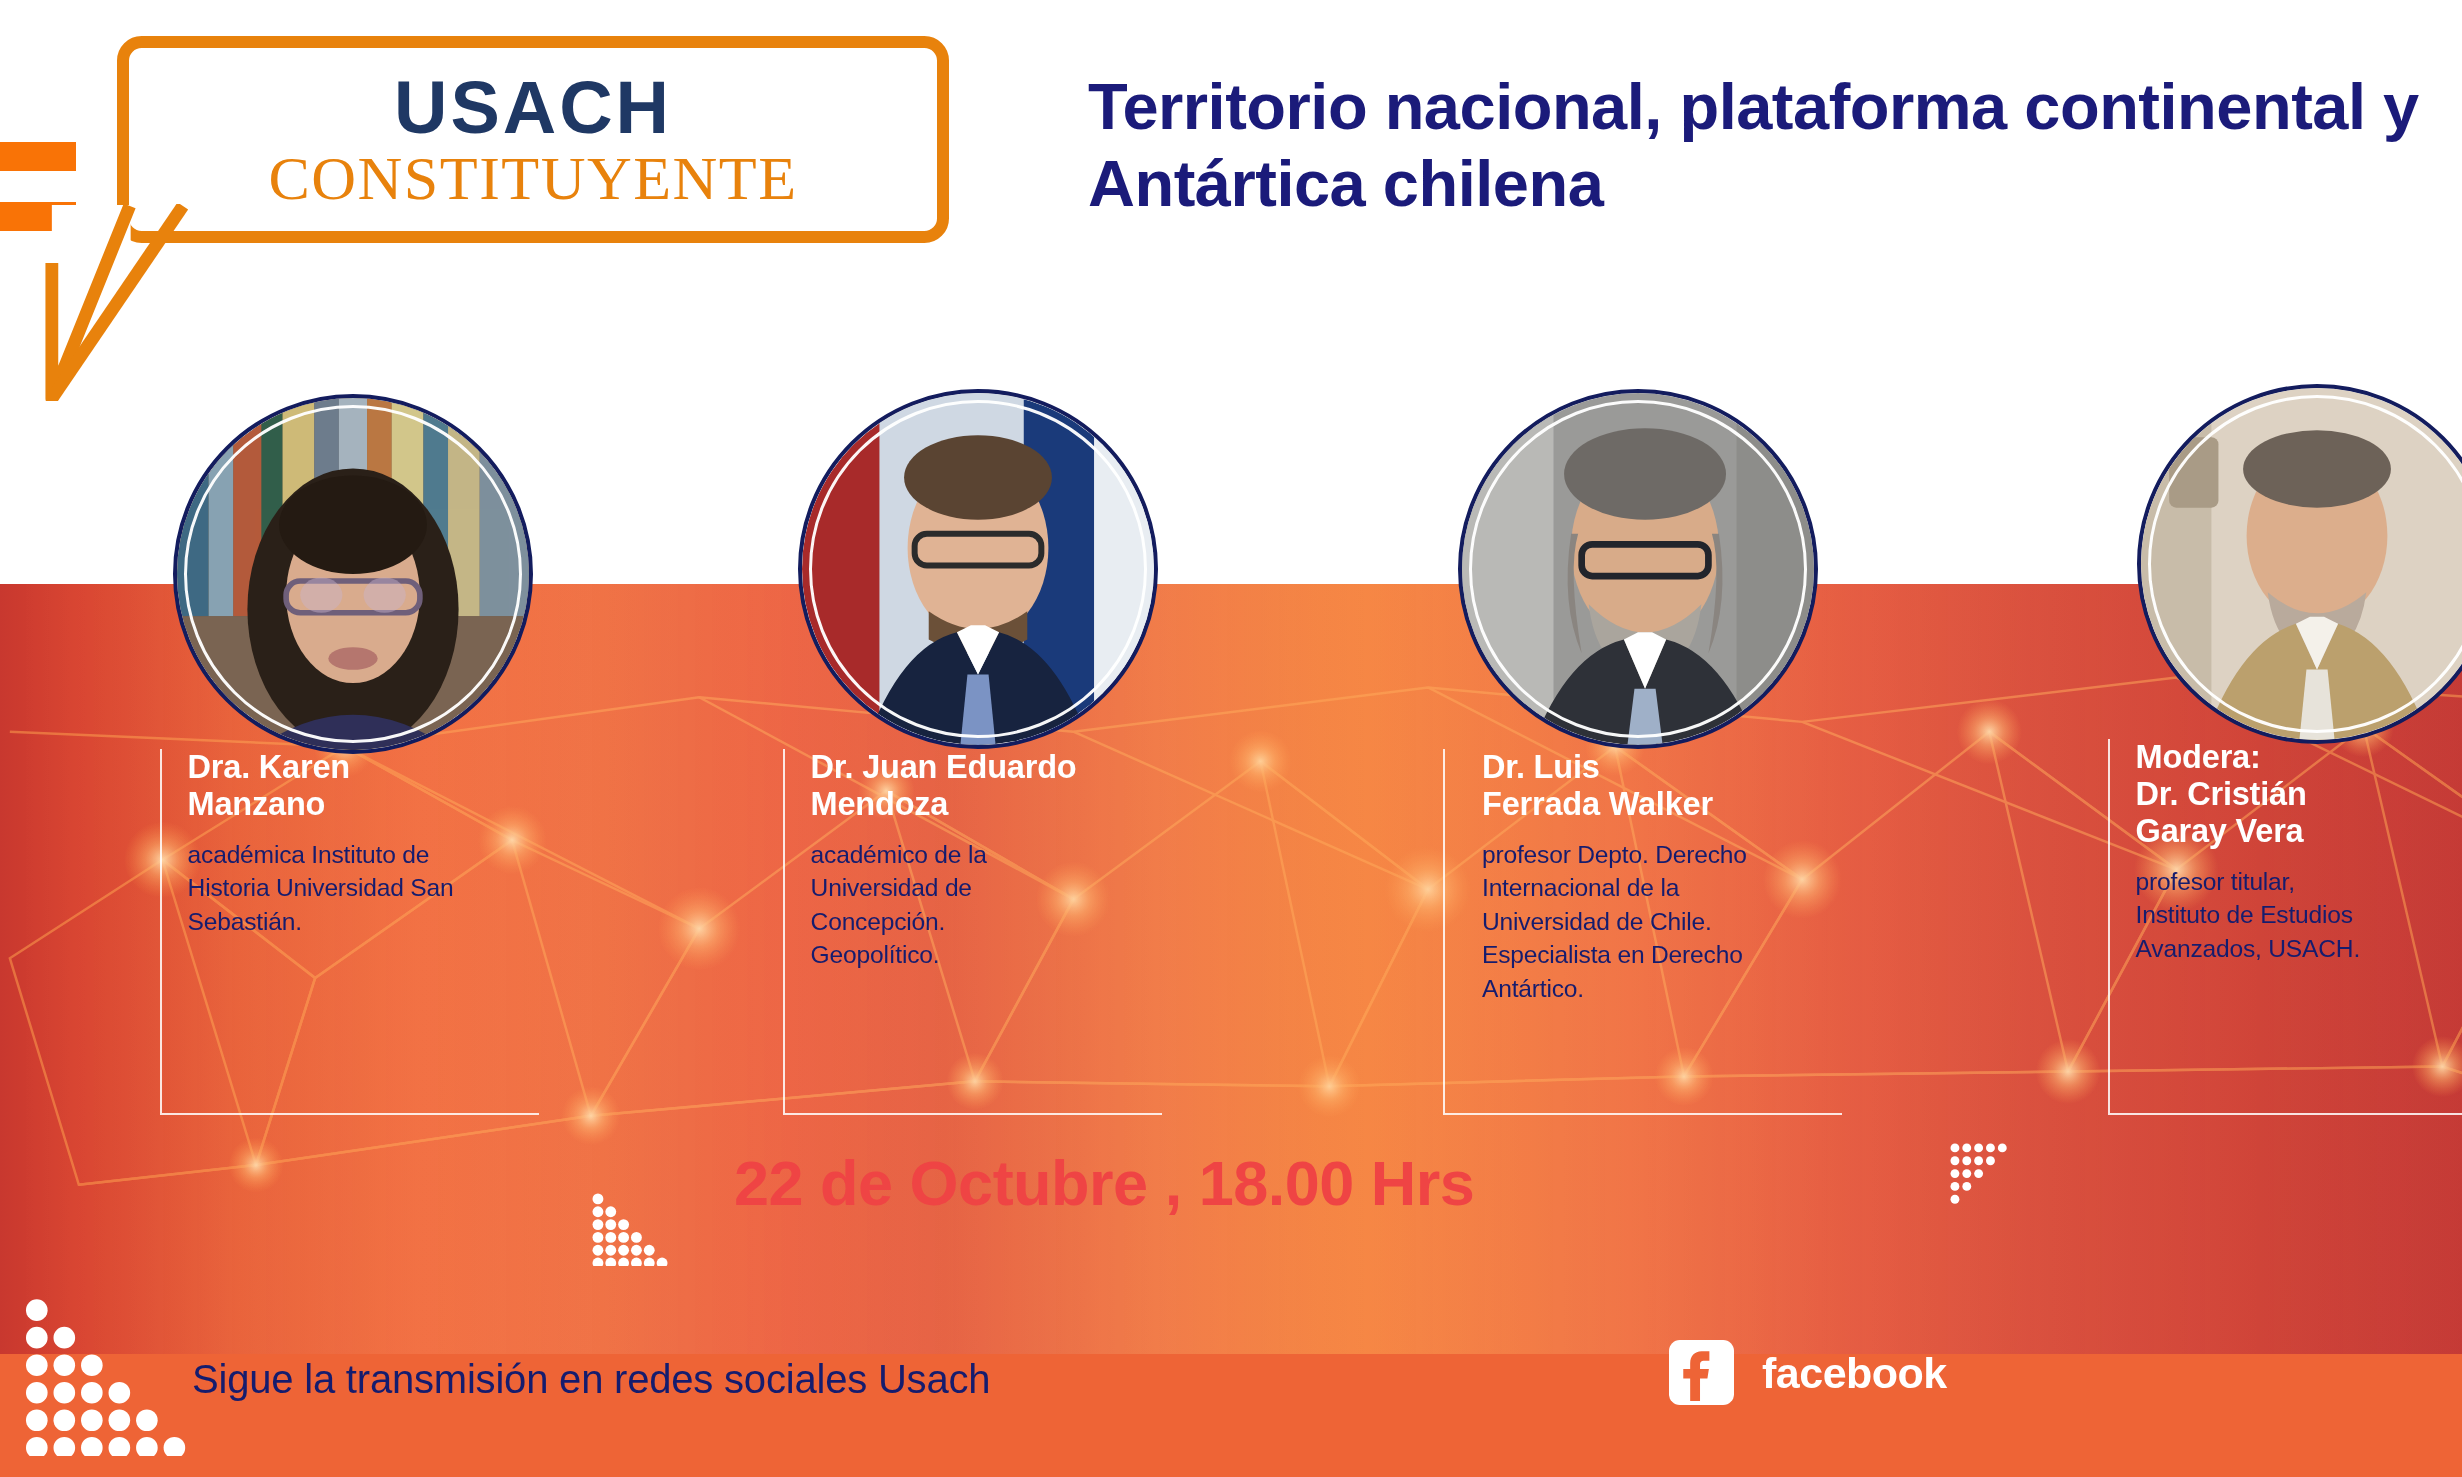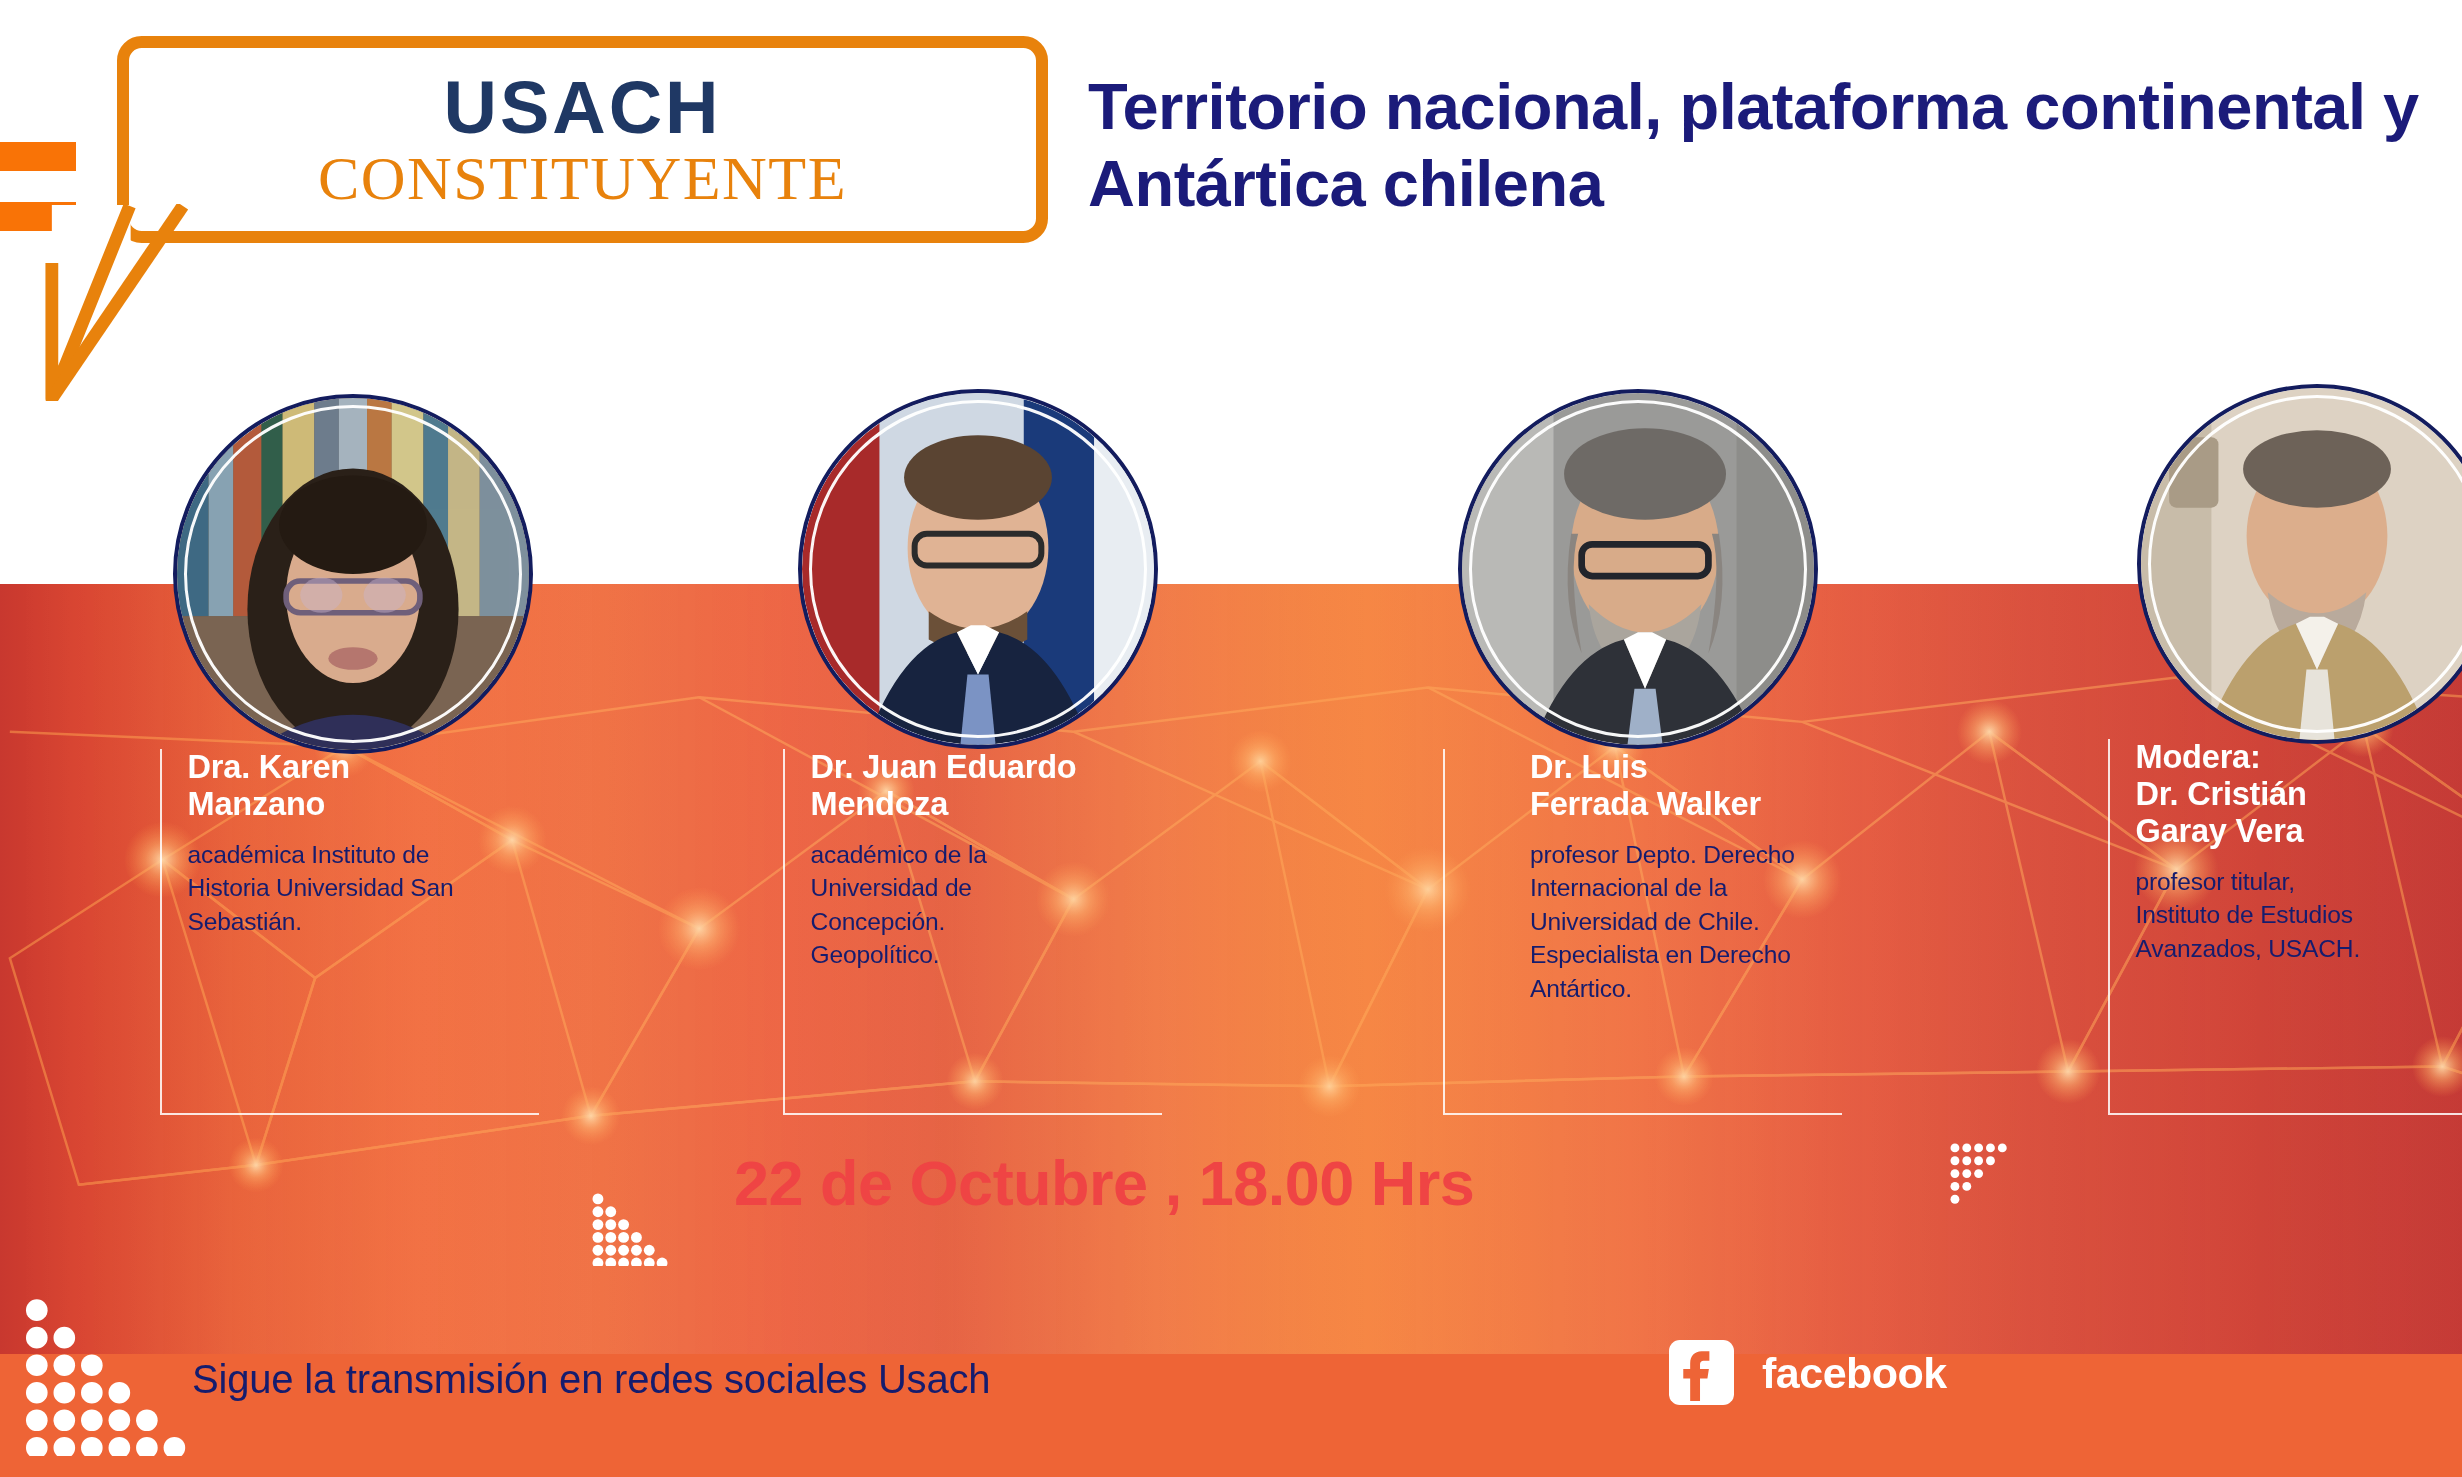--- a/index.html
+++ b/index.html
@@ -15,21 +15,21 @@
   .top-white{position:absolute;left:0;top:0;width:2626px;height:598px;background:#ffffff;z-index:1;}
 
   
   .eq-left{position:absolute;left:0;z-index:6;background:#F97306;}
   .eq-left.a{top:142px;width:76px;height:28.6px;}
   .eq-left.b{top:202px;width:76px;height:28.6px;}
 
   
   .bubble-wrap{position:absolute;left:117px;top:36px;z-index:7;}
   .bubble{
-    position:relative;width:931px;height:207px;
+    position:relative;width:832px;height:207px;
     border:12.8px solid #E8820C;border-radius:24.6px;background:#ffffff;
   }
   .bubble-inner{
     position:absolute;inset:0;display:flex;flex-direction:column;
     align-items:center;justify-content:center;gap:2px;
   }
   .logo-usach{
     font-size:74px;font-weight:bold;color:#1F3864;letter-spacing:3px;
     line-height:1;font-family:"Liberation Sans", sans-serif;
   }
@@ -305,21 +305,21 @@
 Manzano</p>
       <p class="spk-role">académica Instituto de
 Historia Universidad San
 Sebastián.</p>
     </div>
   </div>
 
   <div class="spk-col" style="left:1443px;top:749px;width:409px;">
     <div class="spk-rule-v" style="height:364px;"></div>
     <div class="spk-rule-h" style="top:364px;width:399px;"></div>
-    <div style="padding-left:39px;margin-left:48px;">
+    <div style="padding-left:39px;">
       <p class="spk-name">Dr. Luis
 Ferrada Walker</p>
       <p class="spk-role">profesor Depto. Derecho
 Internacional de la
 Universidad de Chile.
 Especialista en Derecho
 Antártico.</p>
     </div>
   </div>
 

